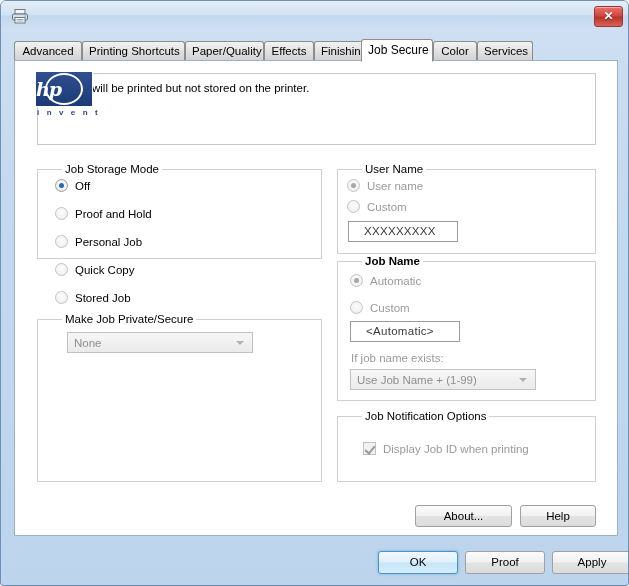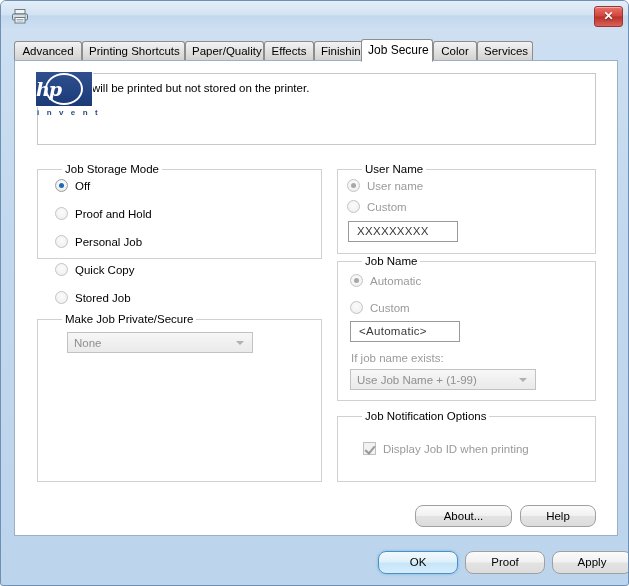--- a/index.html
+++ b/index.html
@@ -211,21 +211,21 @@
   }
 
   
   .textbox {
     position: absolute;
     box-sizing: border-box;
     border: 1px solid #9a9a9a;
     background: #ffffff;
     font-size: 11.5px;
     color: #3a3a3a;
-    padding: 0 8px;
+    padding: 0 15px;
     line-height: 19px;
     font-family: "Liberation Sans", sans-serif;
     letter-spacing: 0.3px;
     white-space: nowrap;
     overflow: hidden;
   }
 
   
   .dropdown {
     position: absolute;
@@ -293,21 +293,21 @@
     color: #2d4a85;
     letter-spacing: 2.6px;
     font-weight: bold;
   }
 
   
   .btn {
     position: absolute;
     box-sizing: border-box;
     border: 1px solid #a0a0a0;
-    border-radius: 8px;
+    border-radius: 3px;
     background: linear-gradient(to bottom, #fbfbfb 0%, #f1f1f1 48%, #e3e3e3 52%, #dcdcdc 100%);
     font-size: 11.5px;
     font-family: "Liberation Sans", sans-serif;
     color: #000000;
     text-align: center;
     cursor: pointer;
   }
   .btn.default {
     border: 1px solid #4d90c8;
     background: linear-gradient(to bottom, #f2f9fd 0%, #dff0fb 48%, #c6e5f8 52%, #d6edfb 100%);
@@ -395,21 +395,21 @@
     <div class="radio-row" style="left:332px; top:118px;">
       <span class="radio disabled checked"></span>
       <span class="radio-label dim">User name</span>
     </div>
     <div class="radio-row" style="left:332px; top:139px;">
       <span class="radio disabled"></span>
       <span class="radio-label dim">Custom</span>
     </div>
     <div class="textbox" style="left:333px; top:160px; width:110px; height:21px;">XXXXXXXXX</div>
 
-    <div class="group" style="left:322px; top:200px; width:259px; height:140px;">
+    <div class="group" style="left:322px; top:200px; width:259px; height:140px;font-weight:bold;">
       <div class="group-title">Job Name</div>
     </div>
     <div class="radio-row" style="left:335px; top:213px;">
       <span class="radio disabled checked"></span>
       <span class="radio-label dim">Automatic</span>
     </div>
     <div class="radio-row" style="left:335px; top:240px;">
       <span class="radio disabled"></span>
       <span class="radio-label dim">Custom</span>
     </div>

